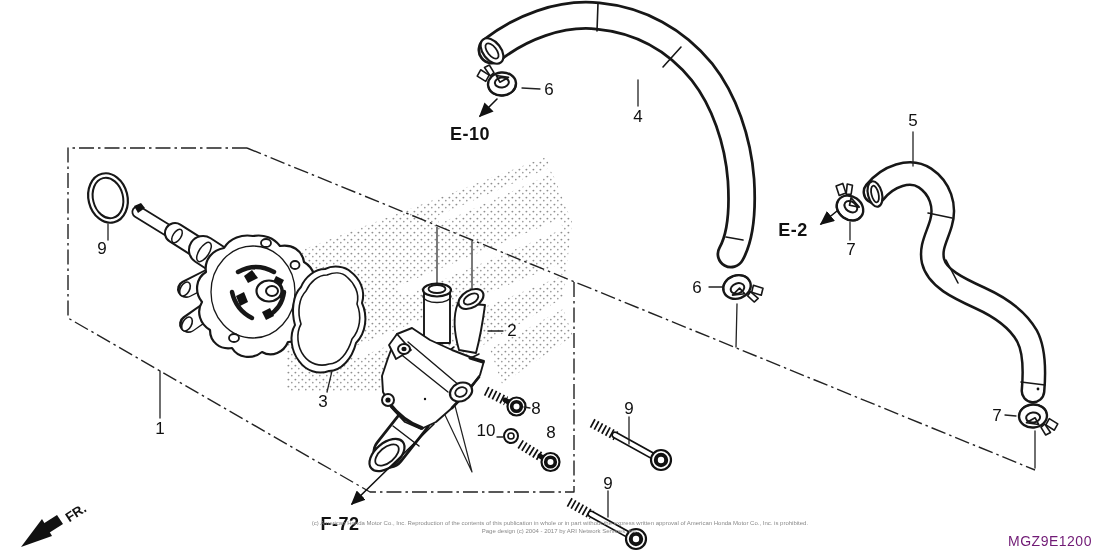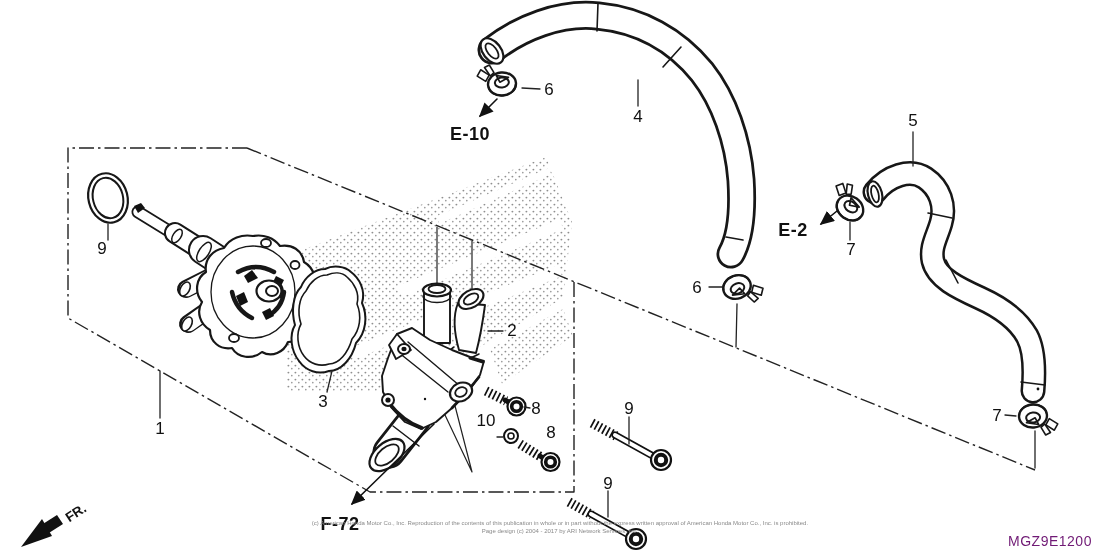--- a/index.html
+++ b/index.html
@@ -266,21 +266,21 @@
       <span class="lbl" style="left: 638px; top: 116px;">4</span>
       <span class="lbl" style="left: 913px; top: 120px;">5</span>
       <span class="lbl" style="left: 549px; top: 89px;">6</span>
       <span class="lbl" style="left: 697px; top: 287px;">6</span>
       <span class="lbl" style="left: 851px; top: 249px;">7</span>
       <span class="lbl" style="left: 997px; top: 415px;">7</span>
       <span class="lbl" style="left: 536px; top: 408px;">8</span>
       <span class="lbl" style="left: 551px; top: 432px;">8</span>
       <span class="lbl" style="left: 629px; top: 408px;">9</span>
       <span class="lbl" style="left: 608px; top: 483px;">9</span>
-      <span class="lbl" style="left: 486px; top: 420px;">10</span>
+      <span class="lbl" style="left: 486px; top: 430px;">10</span>
       <span class="lbl ref" style="left: 470px; top: 134px;">E-10</span>
       <span class="lbl ref" style="left: 793px; top: 230px;">E-2</span>
       <span class="lbl ref" style="left: 340px; top: 524px;">F-72</span>
     </div>
 
 <span class="lbl fr" style="left:76px;top:513px;">FR.</span>
 
 <div id="diagram-code">MGZ9E1200</div>
 
 <div id="copyright">

